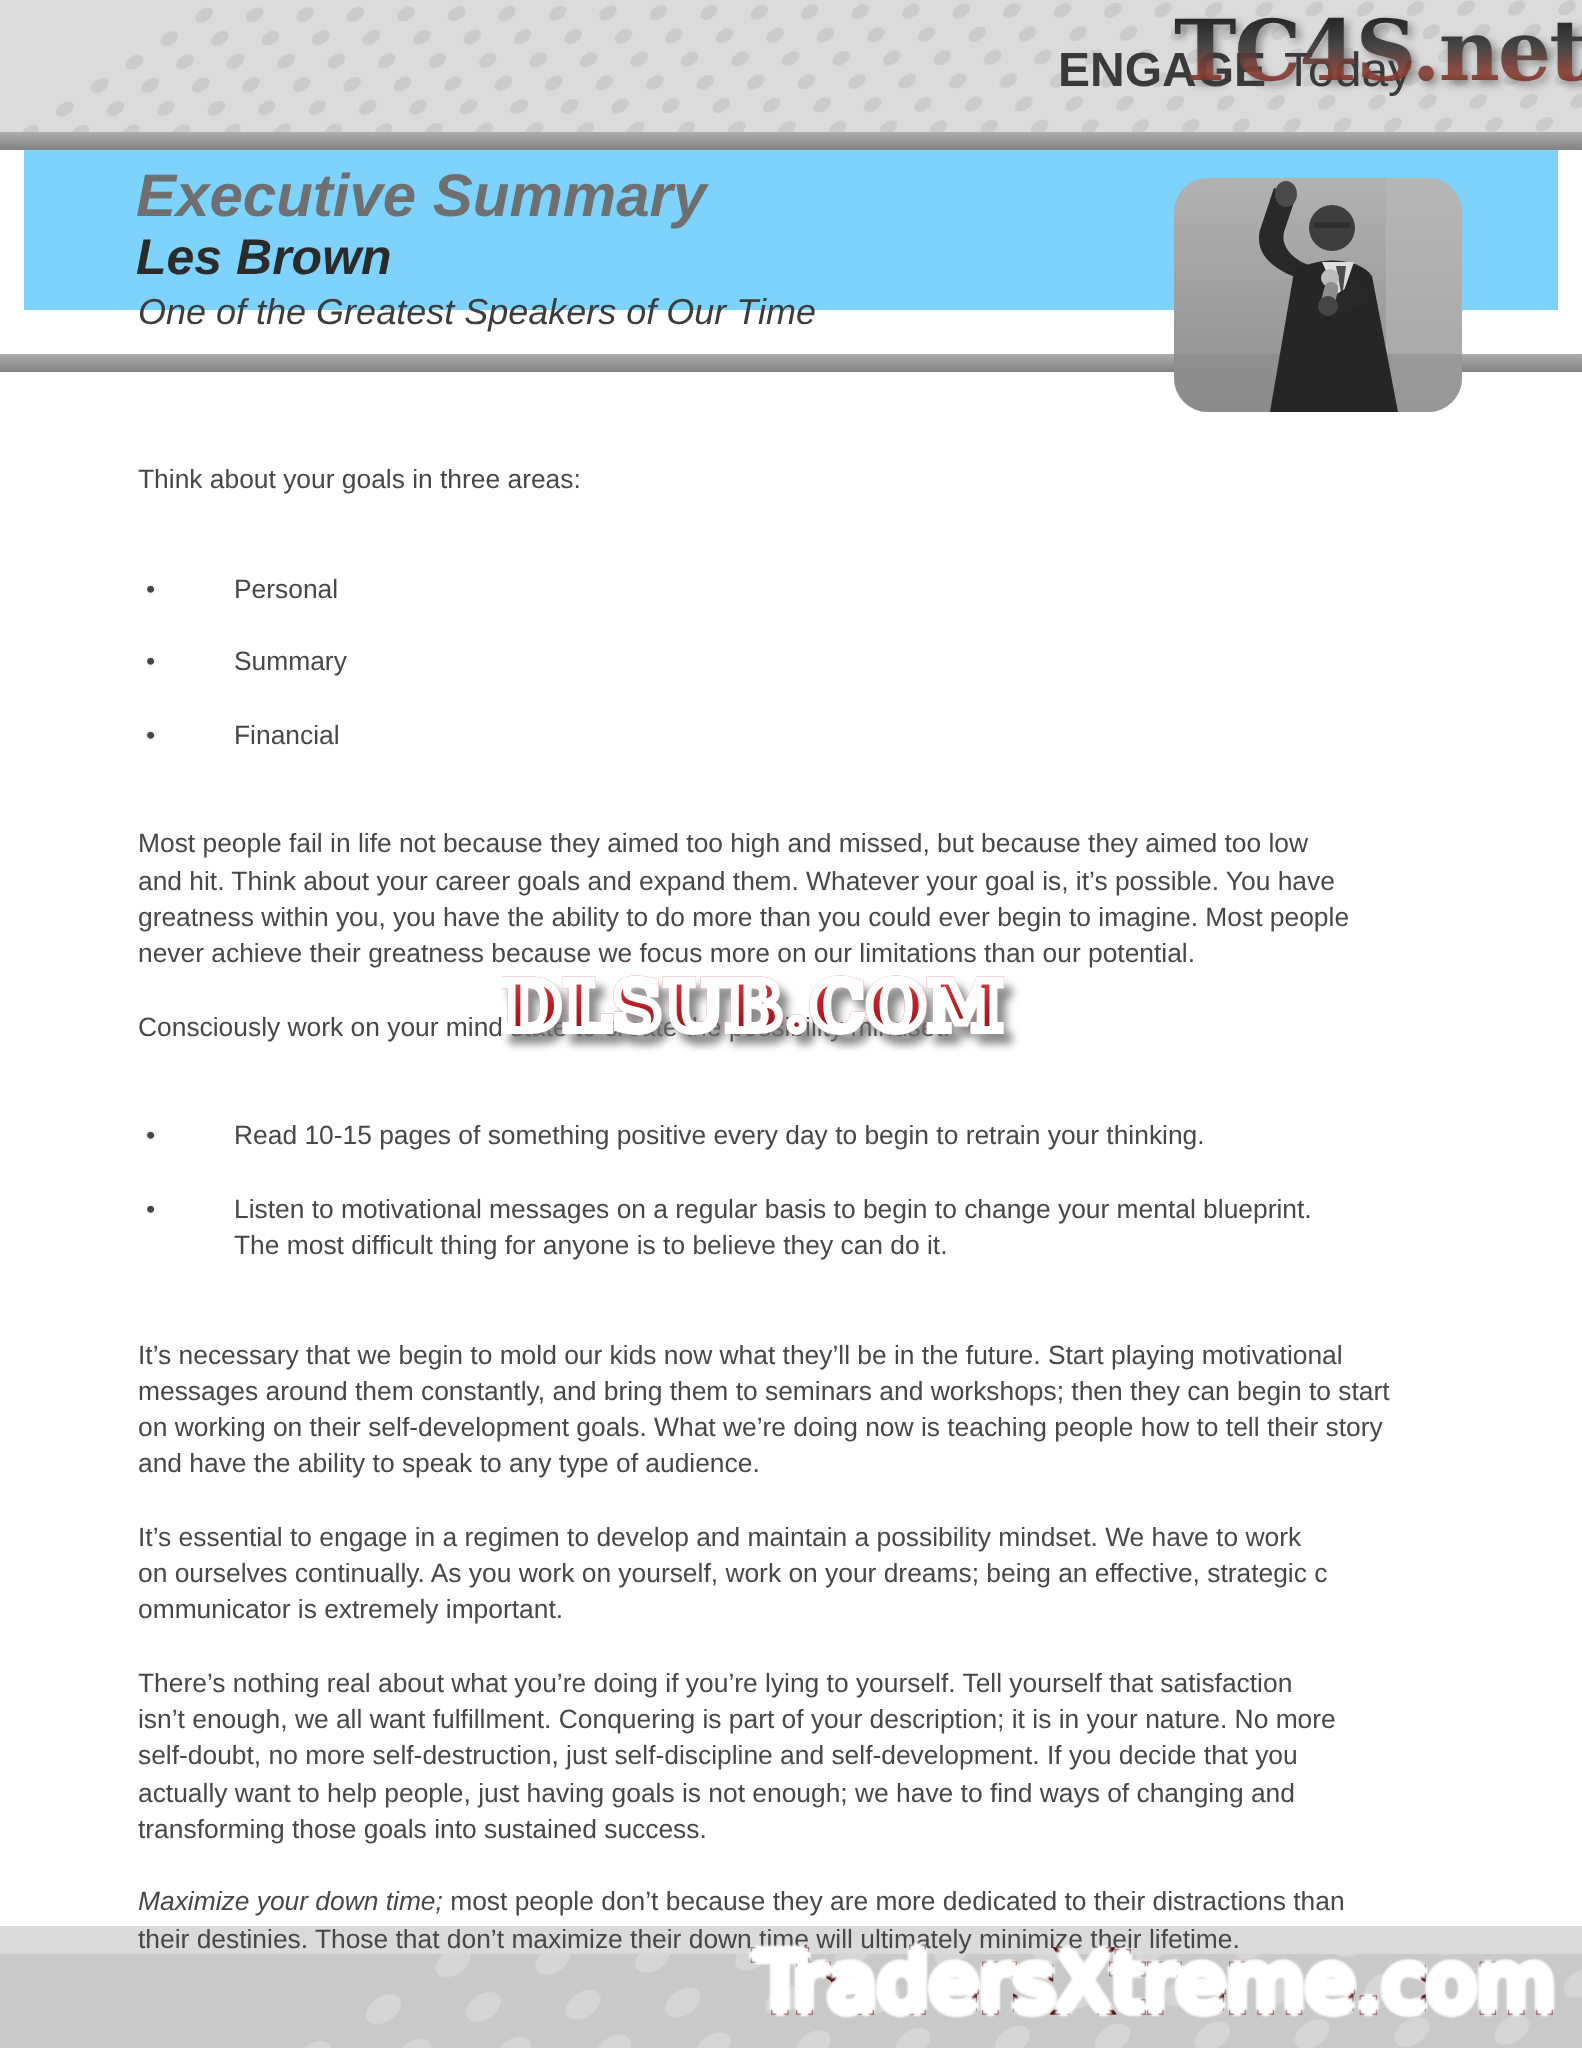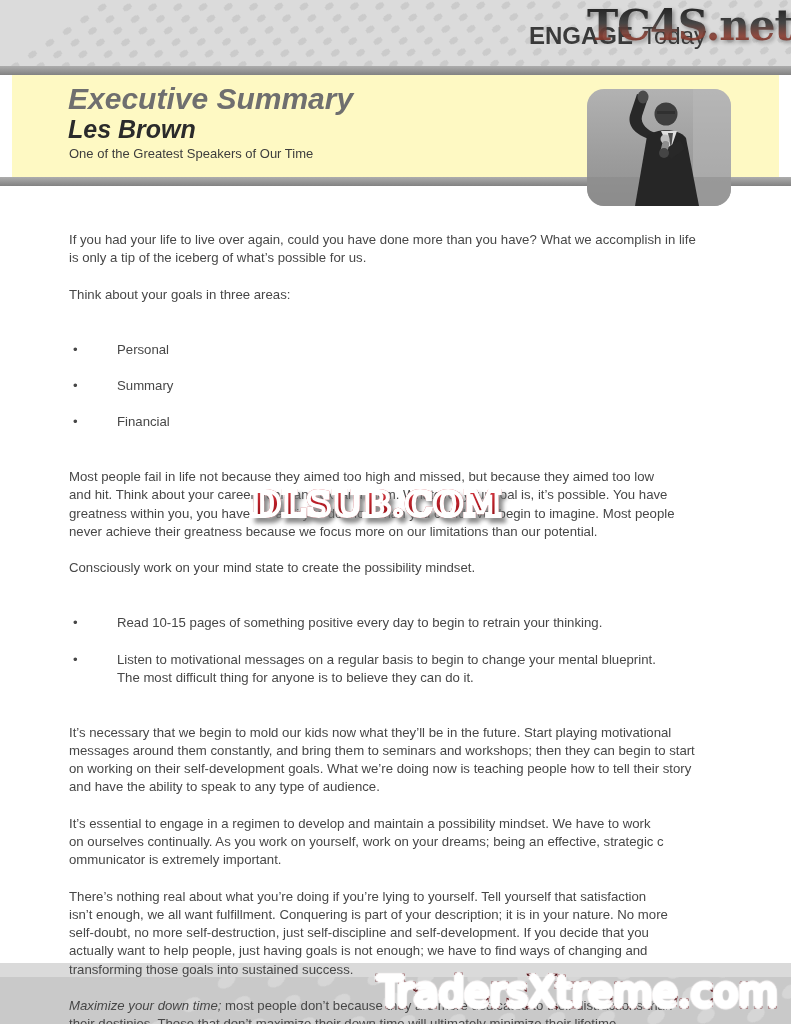--- a/index.html
+++ b/index.html
@@ -28,32 +28,32 @@
   }
   .footer-strip { position:absolute; left:0; top:963px; width:791px; height:14px; background:#dadada; }
 
   
   .bar { position:absolute; left:0; width:791px; height:9px;
     background:linear-gradient(#adadad, #828282); }
   .bar-top { top:66px; }
   .bar-bottom { top:177px; }
 
   
-  .title-panel { position:absolute; left:12px; right:12px; top:75px; height:102px; background:#fef9c3; }
+  .title-panel { position:absolute; left:12px; right:12px; top:75px; height:80px; background:#7dd3fc; }
   .exec-title {
     position:absolute; left:56px; top:7px;
     font-size:30px; font-weight:700; font-style:italic; color:#6f6f6f; letter-spacing:0;
   }
   .name-title {
     position:absolute; left:56px; top:40px;
     font-size:25px; font-weight:700; font-style:italic; color:#2b2b2b;text-align:right;
   }
   .tagline {
     position:absolute; left:57px; top:71px;
-    font-size:13px; color:#3d3d3d;
+    font-size:18px; font-style:italic; color:#3d3d3d;
   }
 
   
   .brand { position:absolute; left:529px; top:22px; font-size:24px; color:#3a3a3a; z-index:1; white-space:nowrap; }
   .brand .b { font-weight:700; }
   .brand .l { font-weight:400; margin-left:9px; }
 
   .wm-tc4s {
     position:absolute; right:-2px; top:1px; z-index:2;
     font-family:"DejaVu Serif", serif; font-weight:700; font-size:42px; letter-spacing:-1px;
@@ -158,22 +158,20 @@
       <path d="M81 44 L86 44 L84 60 Z" fill="#4d4d4d"></path>
 
       <path d="M98 60 L84 70 L78 60 L93 51 Z" fill="#282828"></path>
       <circle cx="78" cy="50" r="4.5" fill="#bdbdbd"></circle>
       <rect x="74.5" y="52" width="7" height="13" rx="3" fill="#8e8e8e" transform="rotate(14 78 58)"></rect>
       <circle cx="77" cy="64" r="5" fill="#454545"></circle>
     </svg>
   </div>
 
   <div class="body-copy">
-    <p>If you had your life to live over again, could you have done more than you have? What we accomplish in life
-is only a tip of the iceberg of what’s possible for us.</p>
     <p>Think about your goals in three areas:</p>
     <div class="list">
       <div class="li-row"><span class="li-bullet">•</span><span class="li-text">Personal</span></div>
       <div class="li-row"><span class="li-bullet">•</span><span class="li-text">Summary</span></div>
       <div class="li-row"><span class="li-bullet">•</span><span class="li-text">Financial</span></div>
     </div>
     <p>Most people fail in life not because they aimed too high and missed, but because they aimed too low
 and hit. Think about your career goals and expand them. Whatever your goal is, it’s possible. You have
 greatness within you, you have the ability to do more than you could ever begin to imagine. Most people
 never achieve their greatness because we focus more on our limitations than our potential.</p>

